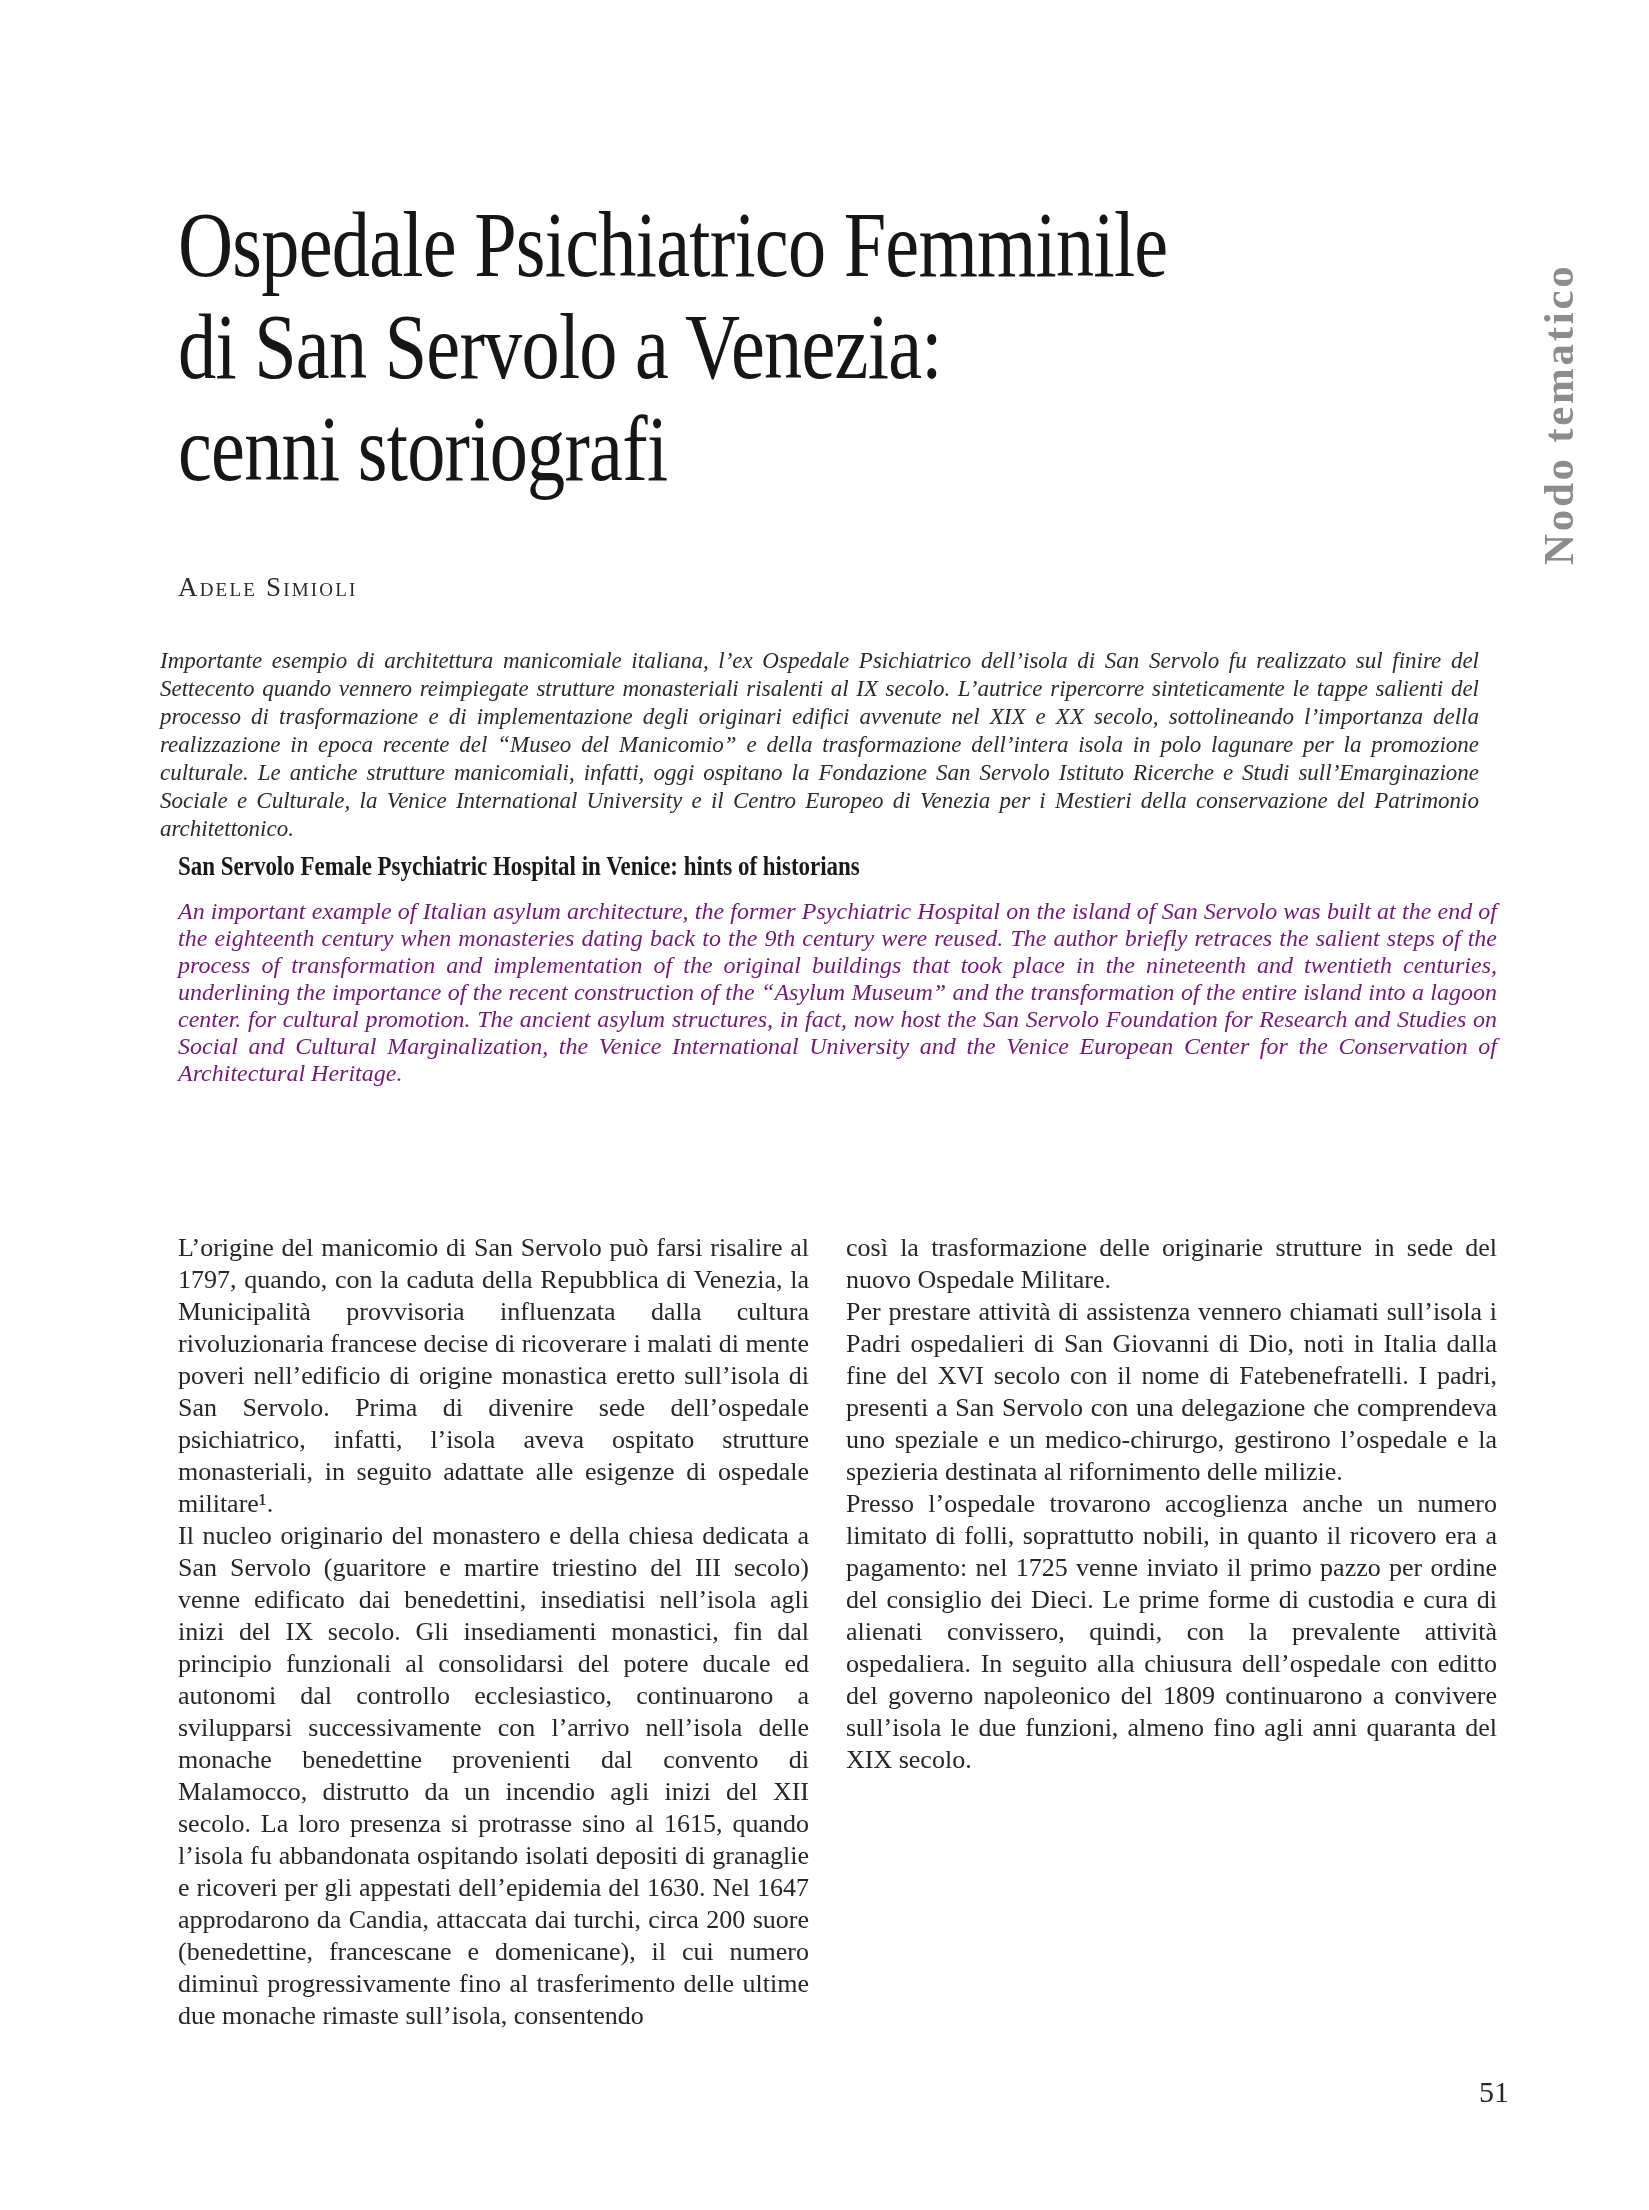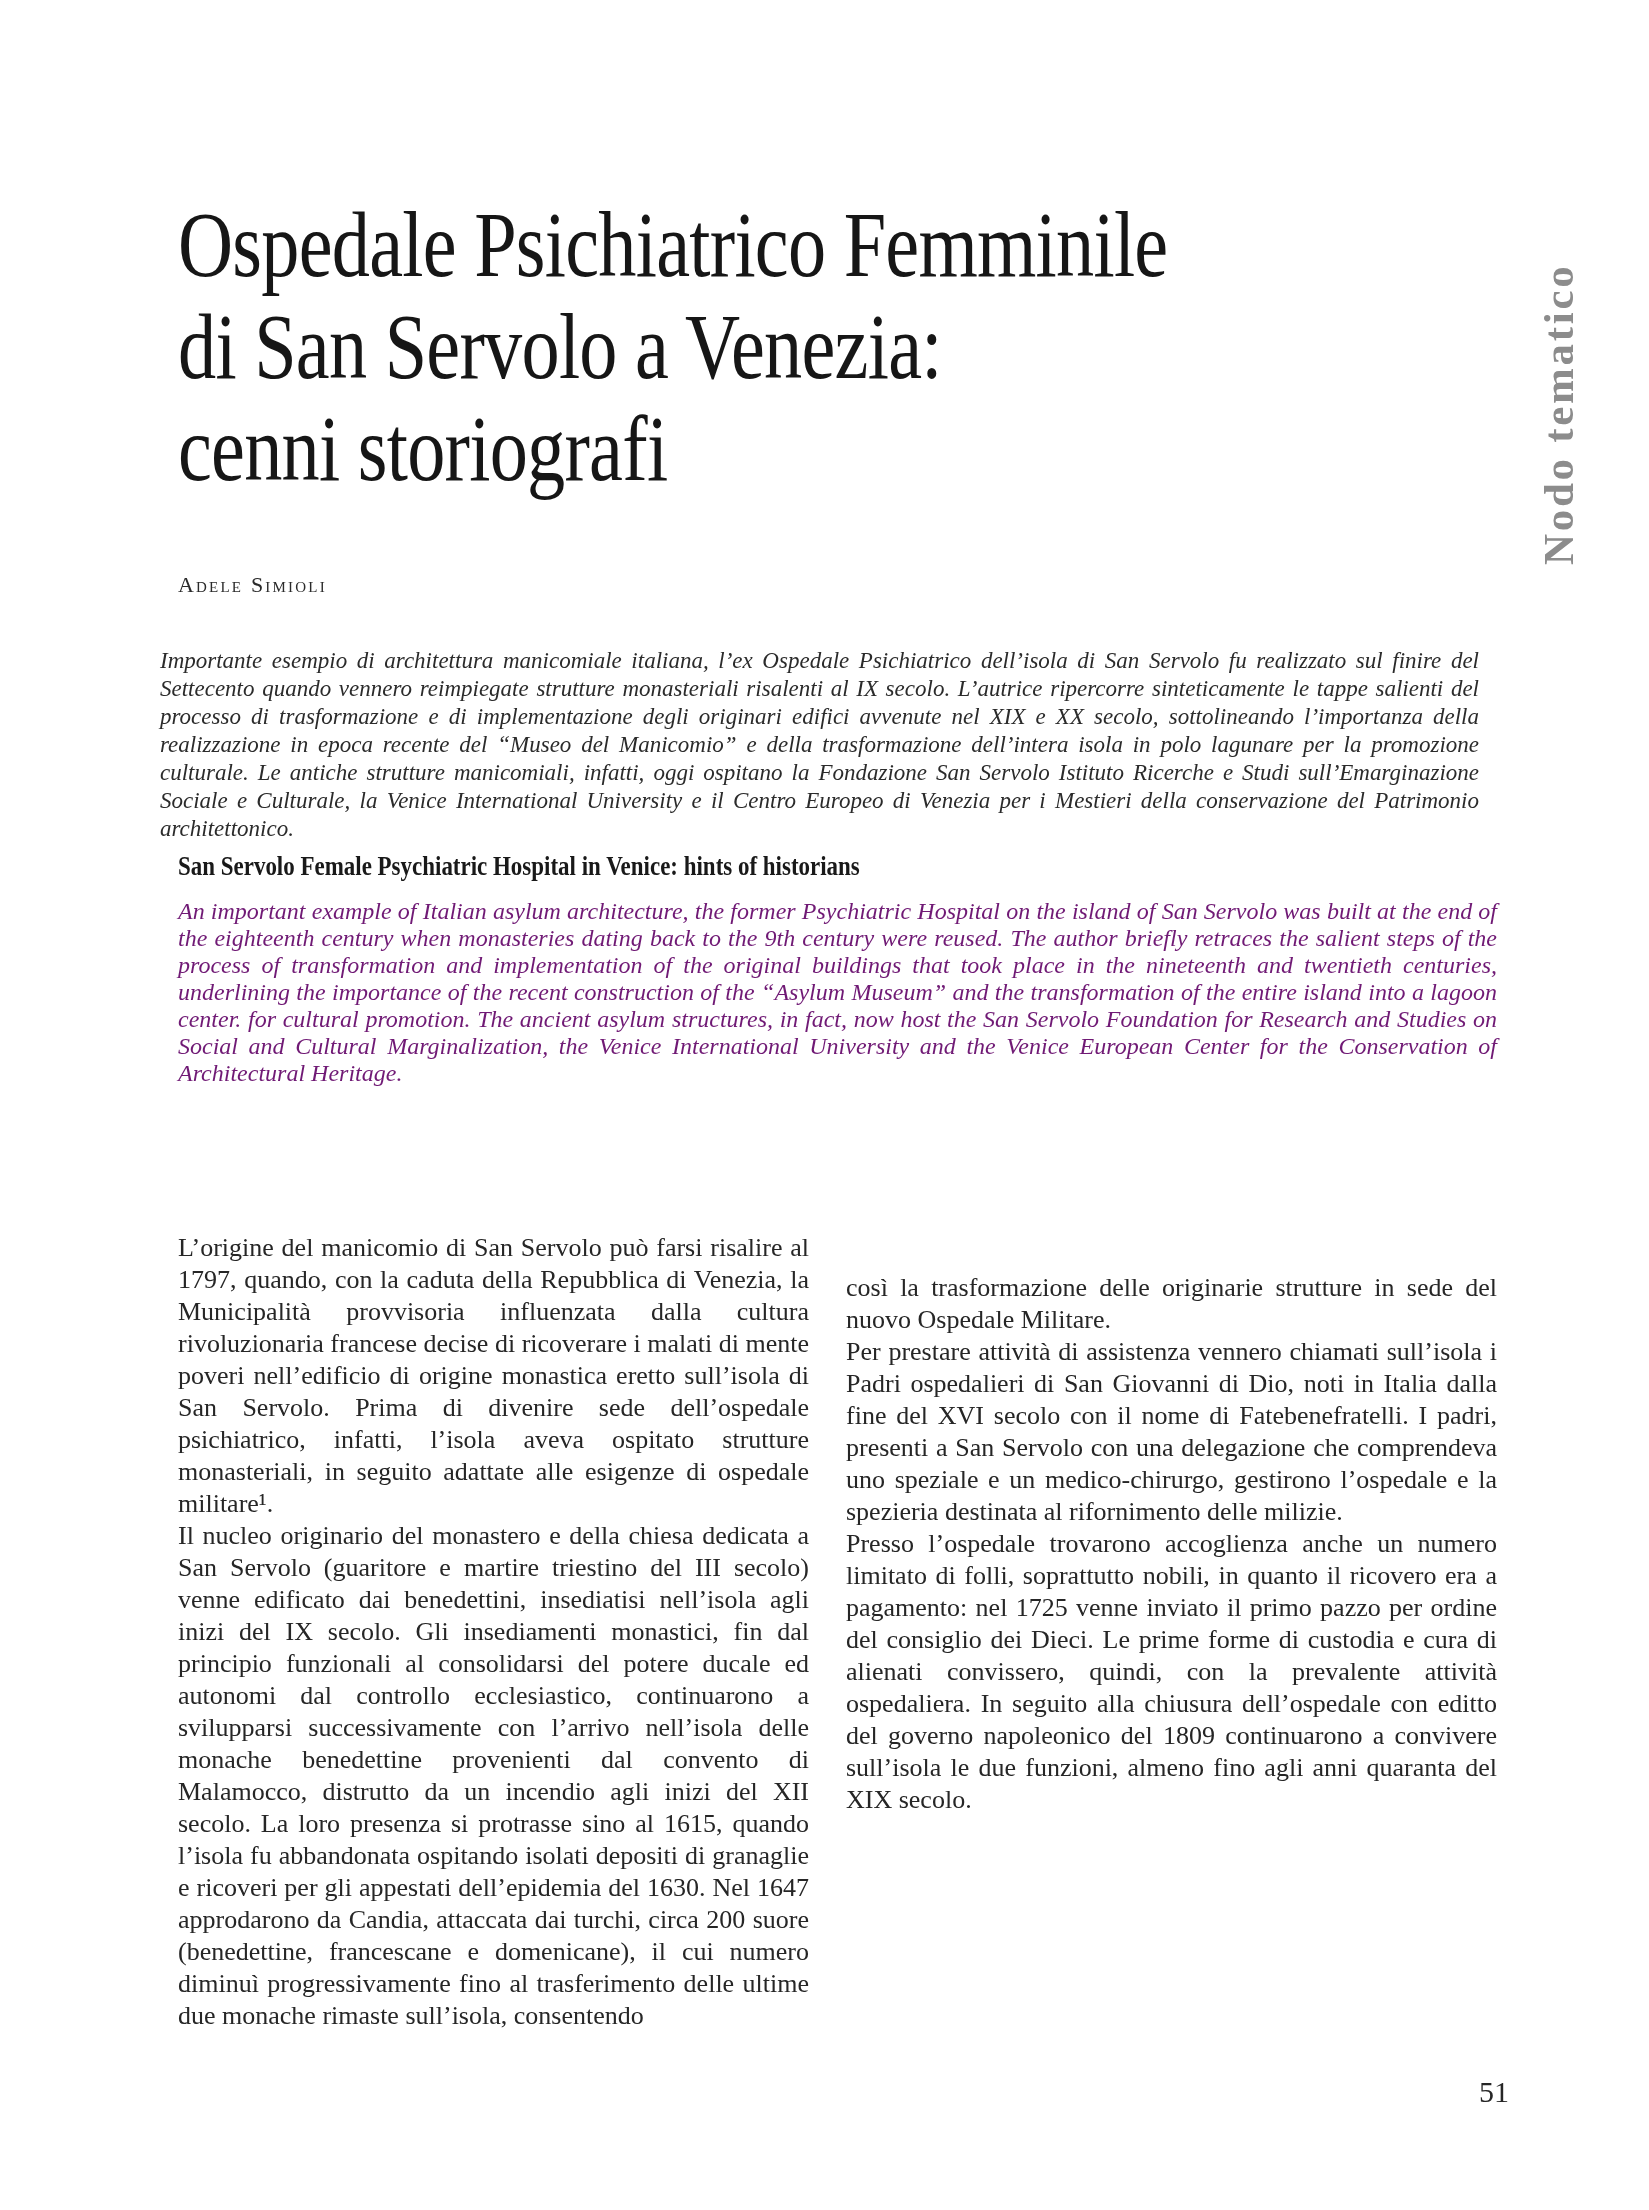--- a/index.html
+++ b/index.html
@@ -28,21 +28,21 @@
     transform-origin: 0 0;
     white-space: nowrap;
   }
   .article-title .title-line { display: block; }
 
   
   .author-name {
     position: absolute;
     left: 178px;
     top: 572px;
-    font-size: 22px;
+    font-size: 27px;
     font-variant: small-caps;
     letter-spacing: 2.2px;
     color: #2a2a2a;
   }
 
   
   .abstract-italian {
     position: absolute;
     left: 160px;
     top: 647px;
@@ -88,21 +88,21 @@
     width: 1319px;
     display: flex;
   }
   .body-column {
     text-align: justify;
     font-size: 26px;
     line-height: 32px;
     color: #262626;
   }
   .body-column-left  { width: 631px; margin-right: 37px; }
-  .body-column-right { width: 651px; margin-top: 40px; }
+  .body-column-right { width: 651px; }
   .body-column p { margin: 0; }
 
   
   .section-label-vertical {
     position: absolute;
     left: 1534px;
     top: 565px;
     transform: rotate(-90deg);
     transform-origin: 0 0;
     font-size: 43px;

